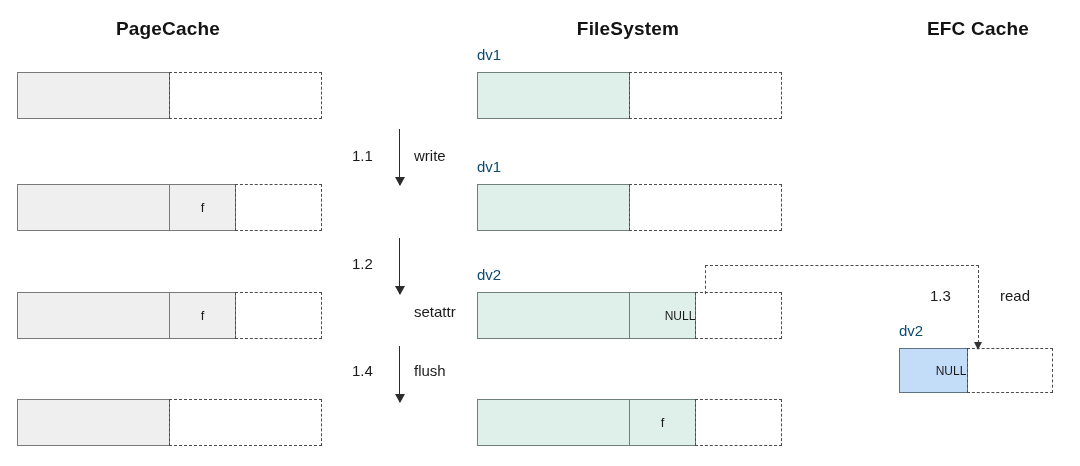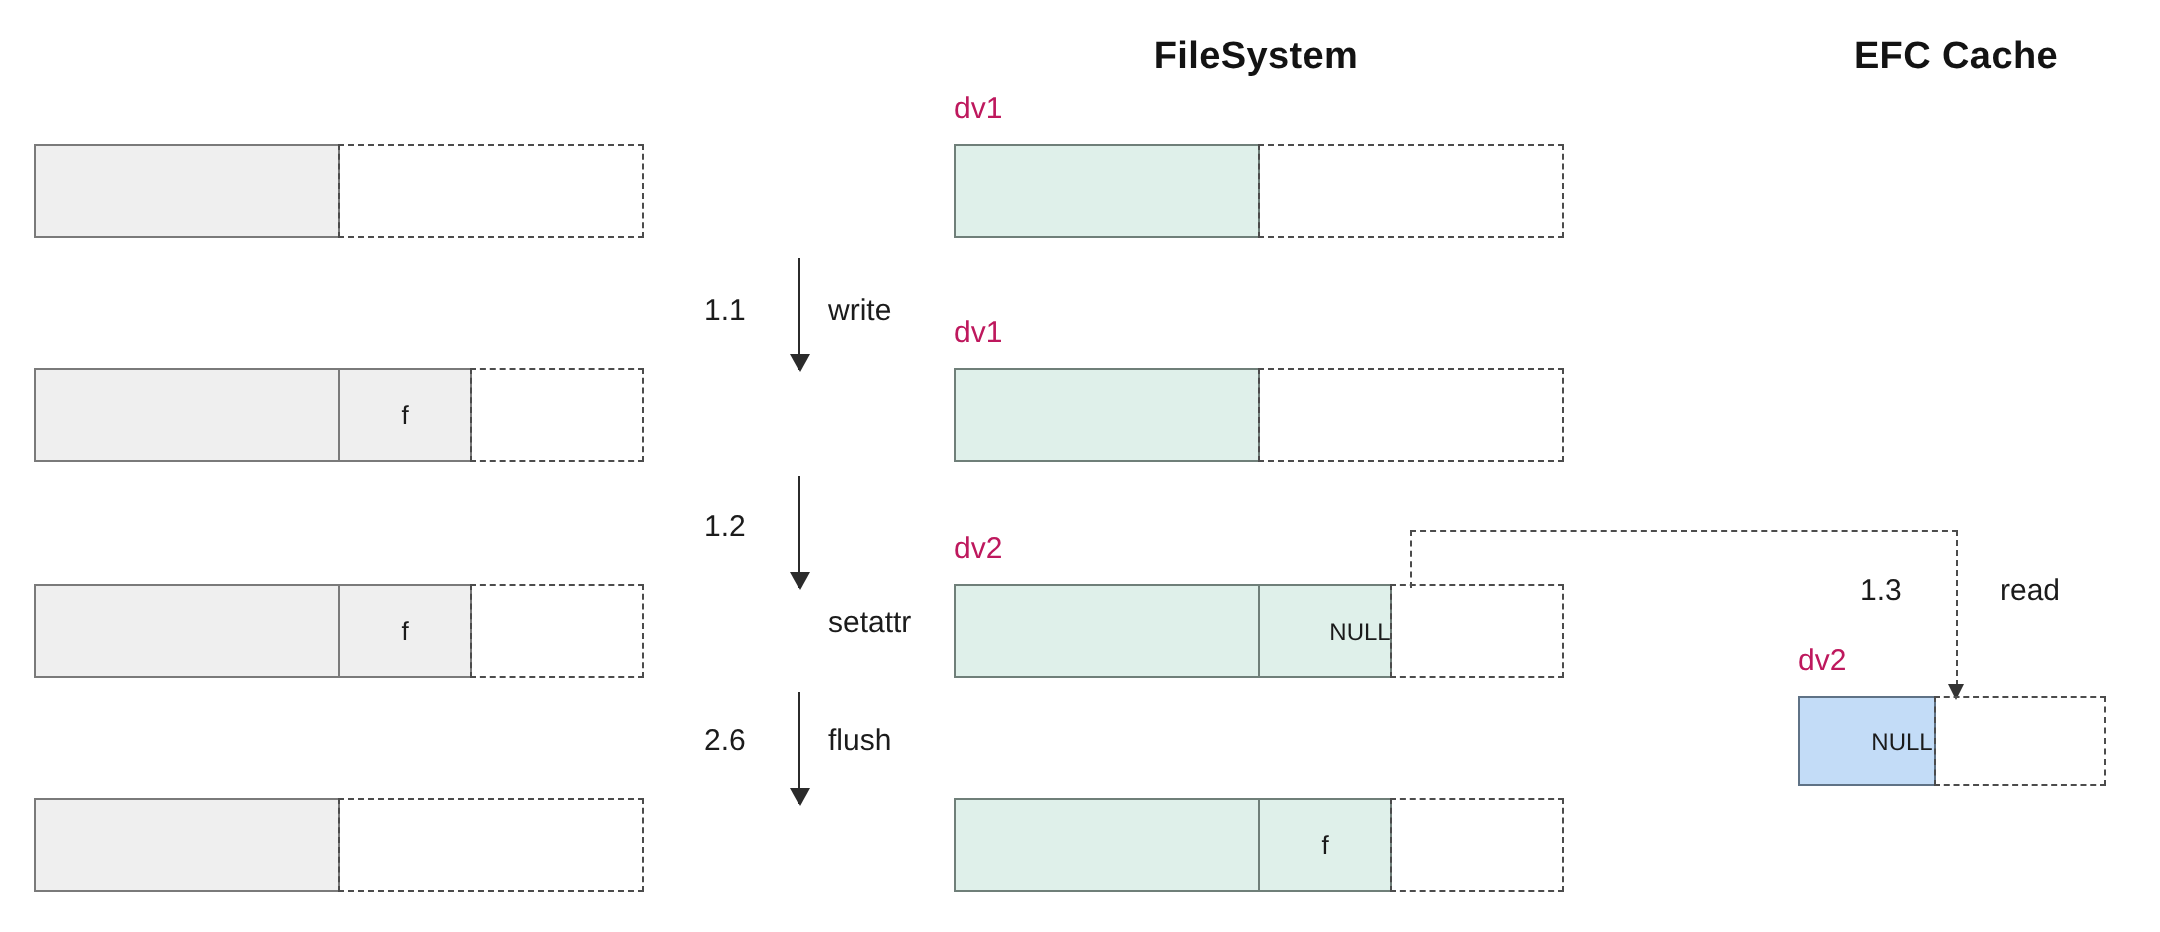--- a/index.html
+++ b/index.html
@@ -50,21 +50,21 @@
     border:1.4px dashed #4c4c4c;
   }
   
   .cell{font-size:13px;}
   .cell.null-label{font-size:12px;padding-left:35px;}
 
   
   .dv-label{
     position:absolute;
     font-size:15px;
-    color:#be185d;
+    color:#0c4a6e;
     white-space:nowrap;
   }
 
   
   .v-arrow{
     position:absolute;
     width:0;
     border-left:1.6px solid #2b2b2b;
   }
   .v-arrow::after{
@@ -115,20 +115,21 @@
     letter-spacing:2px;
     white-space:nowrap;
     user-select:none;
   }
 </style>
 </head>
 <body>
 
 <div id="stage">
 
+  <div class="col-title" style="left:68px;top:18px;width:200px;">PageCache</div>
   <div class="col-title" style="left:528px;top:18px;width:200px;">FileSystem</div>
   <div class="col-title" style="left:888px;top:18px;width:180px;">EFC Cache</div>
 
   <div class="blk solid-gray" style="left:17px;top:72px;width:153px;height:47px;"></div>
   <div class="blk dashed" style="left:169px;top:72px;width:153px;height:47px;"></div>
 
   <div class="blk solid-gray" style="left:17px;top:184px;width:153px;height:47px;"></div>
   <div class="blk solid-gray cell" style="left:169px;top:184px;width:67px;height:47px;">f</div>
   <div class="blk dashed" style="left:235px;top:184px;width:87px;height:47px;"></div>
 
@@ -141,21 +142,21 @@
 
   <div class="v-arrow" style="left:399px;top:129px;height:56px;"></div>
   <div class="step-num" style="left:352px;top:147px;">1.1</div>
   <div class="step-op" style="left:414px;top:147px;">write</div>
 
   <div class="v-arrow" style="left:399px;top:238px;height:56px;"></div>
   <div class="step-num" style="left:352px;top:255px;">1.2</div>
   <div class="step-op" style="left:414px;top:255px;margin-top:48px;">setattr</div>
 
   <div class="v-arrow" style="left:399px;top:346px;height:56px;"></div>
-  <div class="step-num" style="left:352px;top:362px;">2.6</div>
+  <div class="step-num" style="left:352px;top:362px;">1.4</div>
   <div class="step-op" style="left:414px;top:362px;">flush</div>
 
   <div class="dv-label" style="left:477px;top:46px;">dv1</div>
   <div class="blk solid-green" style="left:477px;top:72px;width:153px;height:47px;"></div>
   <div class="blk dashed" style="left:629px;top:72px;width:153px;height:47px;"></div>
 
   <div class="dv-label" style="left:477px;top:158px;">dv1</div>
   <div class="blk solid-green" style="left:477px;top:184px;width:153px;height:47px;"></div>
   <div class="blk dashed" style="left:629px;top:184px;width:153px;height:47px;"></div>
 

